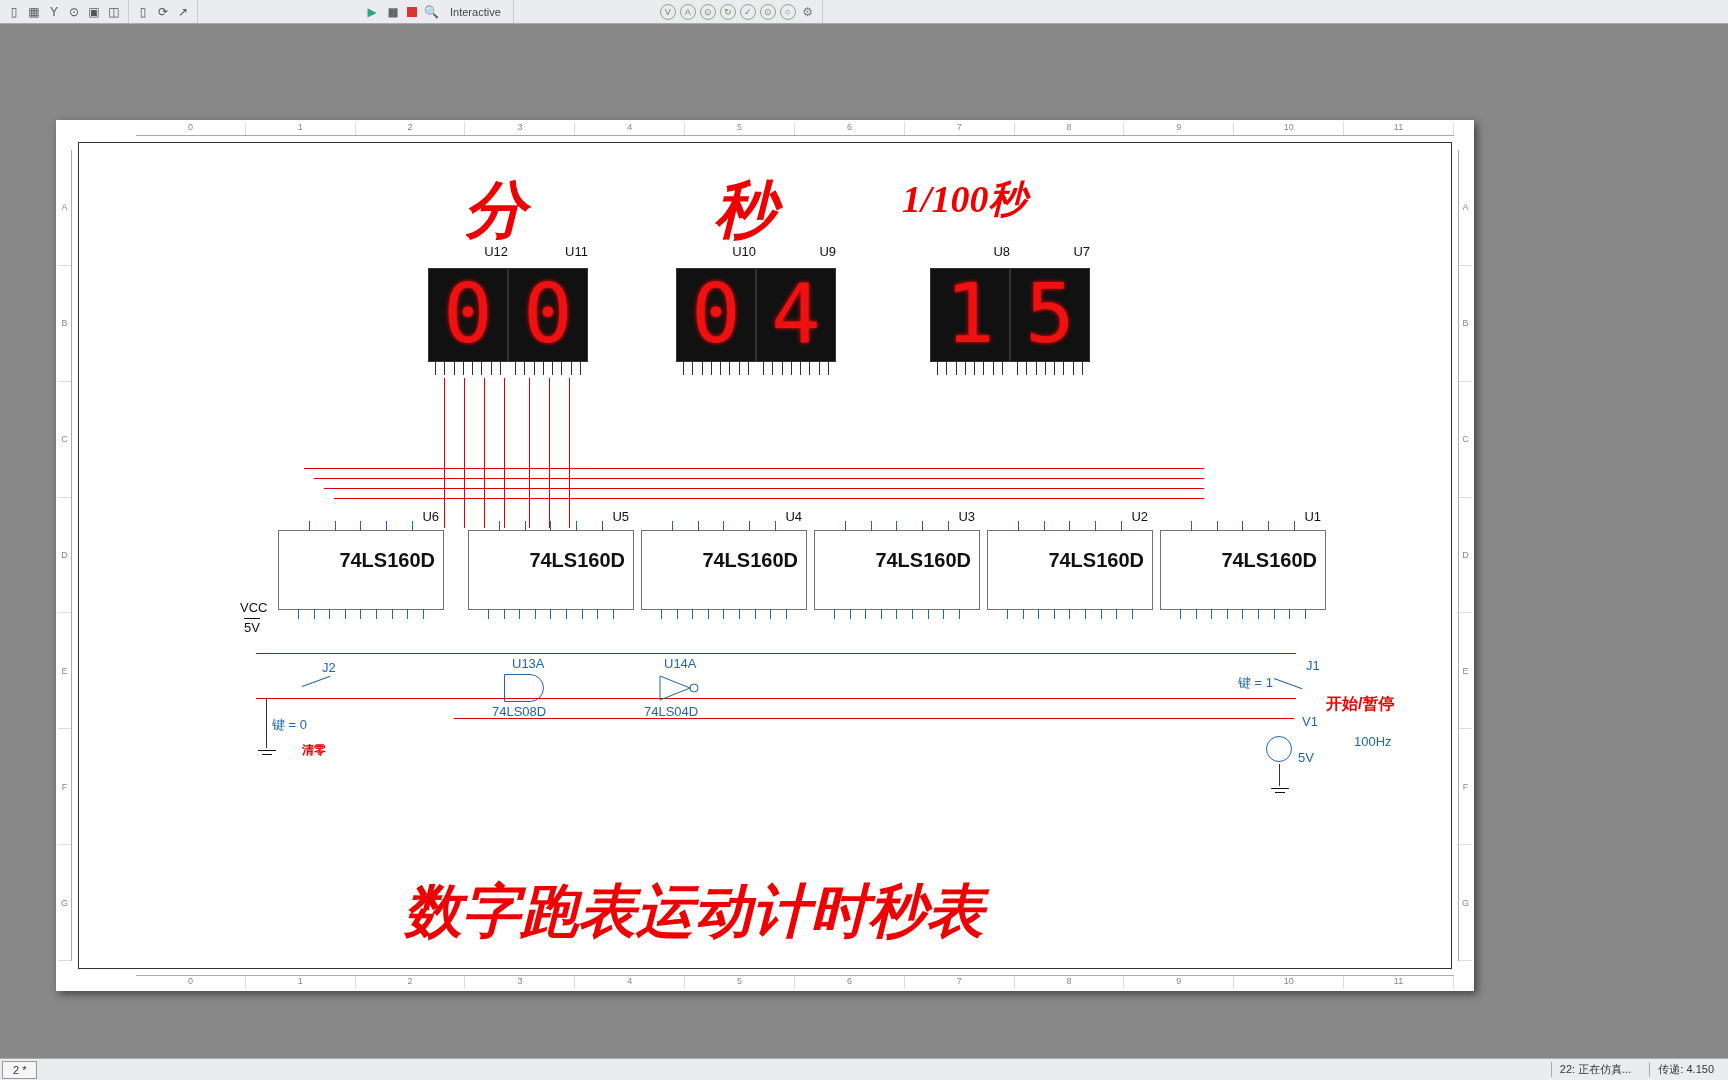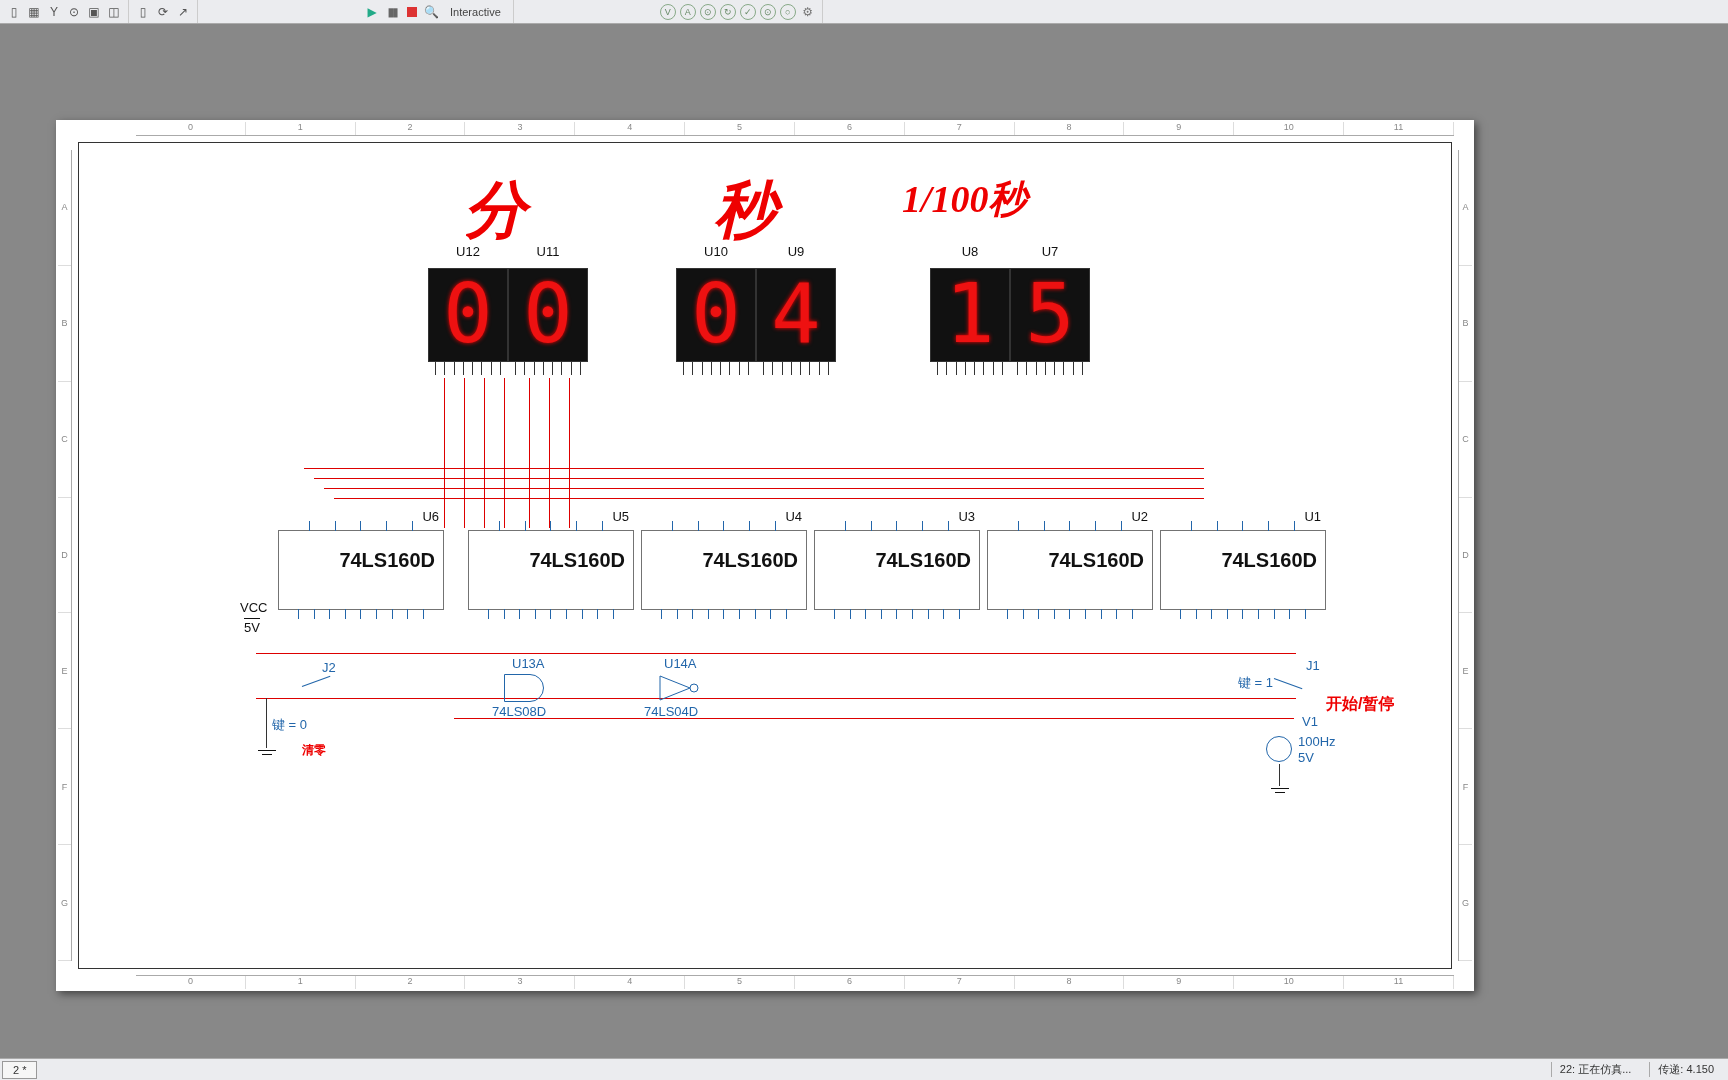--- a/index.html
+++ b/index.html
@@ -33,21 +33,21 @@
 
 
 .content { position: absolute; left: 18px; top: 18px; right: 18px; bottom: 18px; }
 .hdr { position: absolute; font-family: "SimSun", serif; font-weight: bold; color: #e00; font-style: italic; }
 .hdr-min { left: 390px; top: 30px; font-size: 62px; }
 .hdr-sec { left: 640px; top: 30px; font-size: 62px; }
 .hdr-cs  { left: 800px; top: 36px; font-size: 38px; margin-left: 28px; }
 
 
 .disp-group { position: absolute; top: 130px; }
-.disp-label { position: absolute; top: -24px; font-size: 13px; color: #111; text-align: center; width: 80px; }
+.disp-label { position: absolute; top: -24px; font-size: 13px; color: #111; text-align: right; width: 80px; }
 .seg { width: 80px; height: 94px; background: #111; display: inline-block; position: relative; border: 1px solid #333; }
 .seg::after { content: attr(data-digit); position: absolute; inset: 0; color: #e11; font-family: "Digital-7", monospace; font-size: 82px; text-align: center; line-height: 90px; text-shadow: 0 0 4px #f00; }
 .seg .pins { position: absolute; bottom: -14px; left: 6px; right: 6px; height: 14px; display: flex; justify-content: space-between; }
 .seg .pins span { width: 1px; height: 14px; background: #333; }
 
 
 .chip { position: absolute; width: 166px; height: 80px; border: 1px solid #737373; background: #fff; top: 392px; }
 .chip-name { position: absolute; right: 4px; top: -22px; font-size: 13px; color: #111; }
 .chip-type { position: absolute; right: 8px; top: 18px; font-size: 20px; font-weight: bold; color: #111; }
 .chip-pins-top { position: absolute; top: -10px; left: 18px; right: 18px; height: 10px; display: flex; justify-content: space-around; }
@@ -429,25 +429,26 @@
 
       <div class="lbl lbl-blue" style="left:1232px; top:520px">J1</div>
       <div class="lbl lbl-blue" style="left:1164px; top:536px">键 = 1</div>
       <div class="switch" style="left:1200px; top:540px">
           <div class="switch-line" style="transform:rotate(20deg)"></div>
         </div>
       <div class="lbl lbl-red" style="left:1252px; top:556px; font-size:16px">开始/暂停</div>
 
       <div class="lbl lbl-blue" style="left:1228px; top:576px">V1</div>
       <div class="vsrc" style="left:1192px; top:598px"></div>
-      <div class="lbl lbl-blue" style="left:1224px; top:596px">100Hz</div>
+      <div class="lbl lbl-blue" style="left:1280px; top:596px">100Hz</div>
       <div class="lbl lbl-blue" style="left:1224px; top:612px">5V</div>
       <div class="gnd" style="left:1197px; top:650px"></div>
       <div class="wire-v wire-black" style="left:1205px; top:626px; height:22px"></div>
 
+      <div class="main-title">数字跑表运动计时秒表</div>
     </div>
   </div>
 </div>
 
 <div class="statusbar">
   <div class="tab">2 *</div>
   <div class="status-right">
     <div class="status-seg">22: 正在仿真...</div>
     <div class="status-seg">传递: 4.150</div>
   </div>

